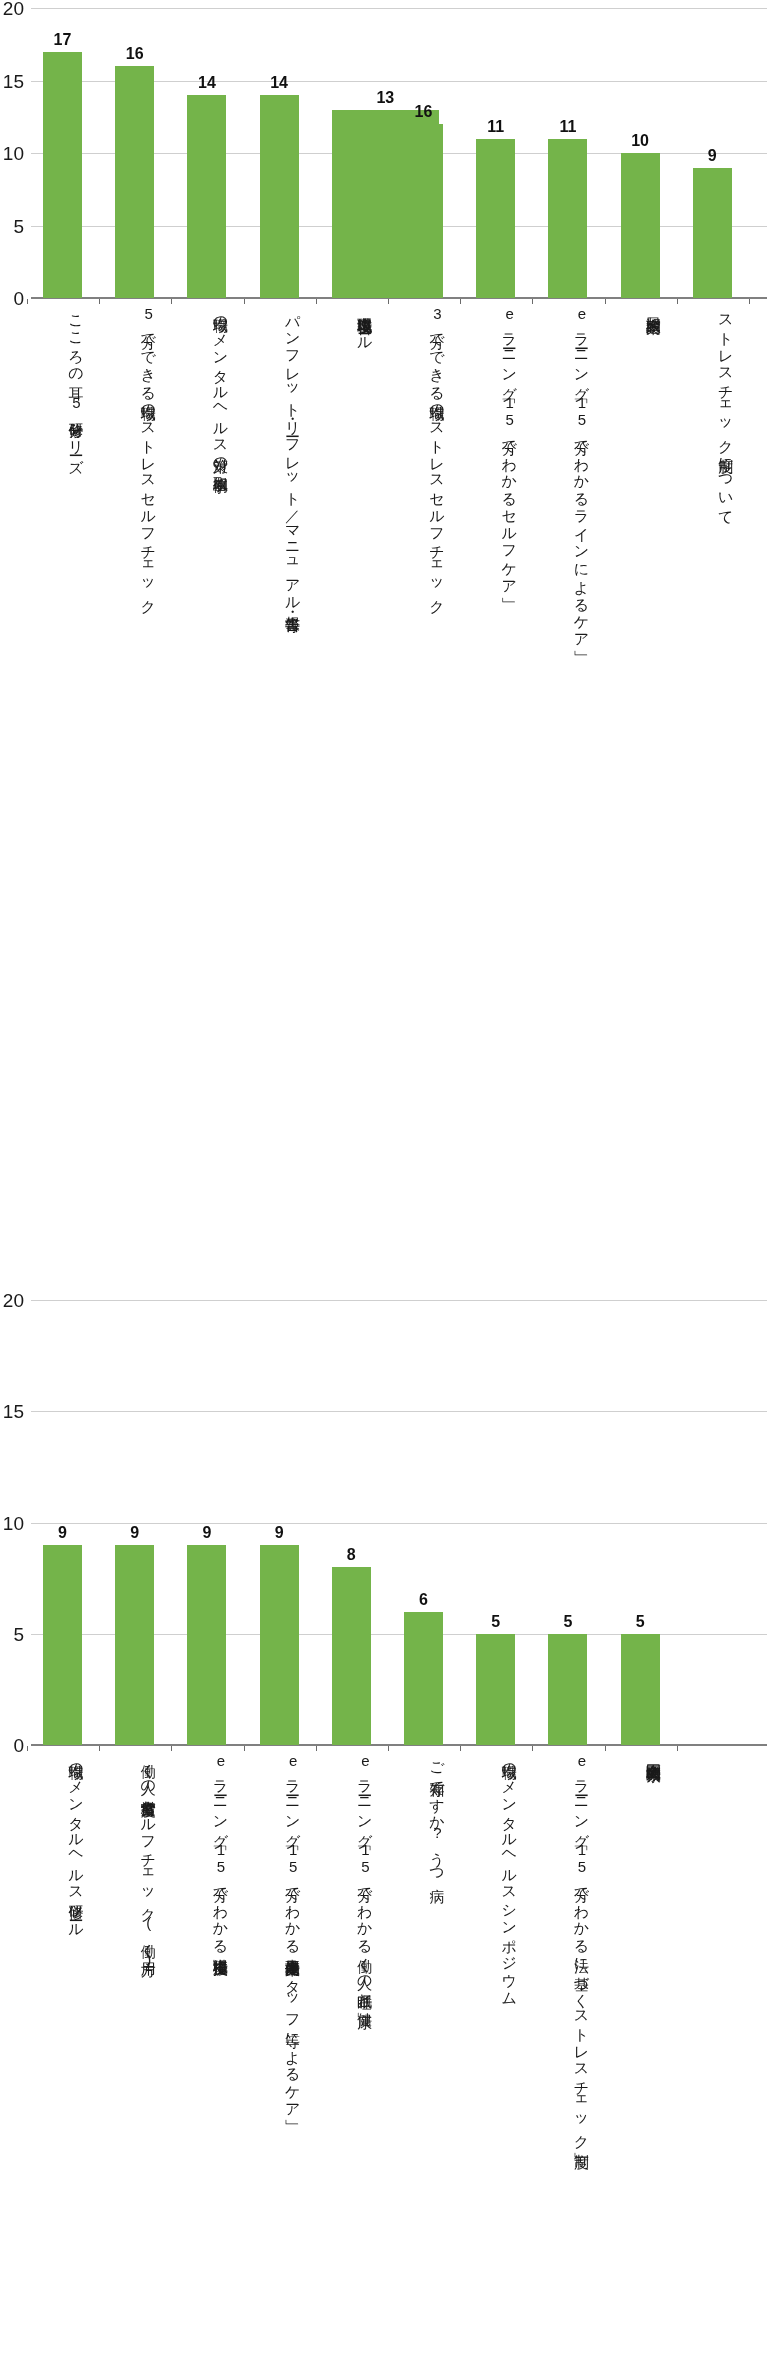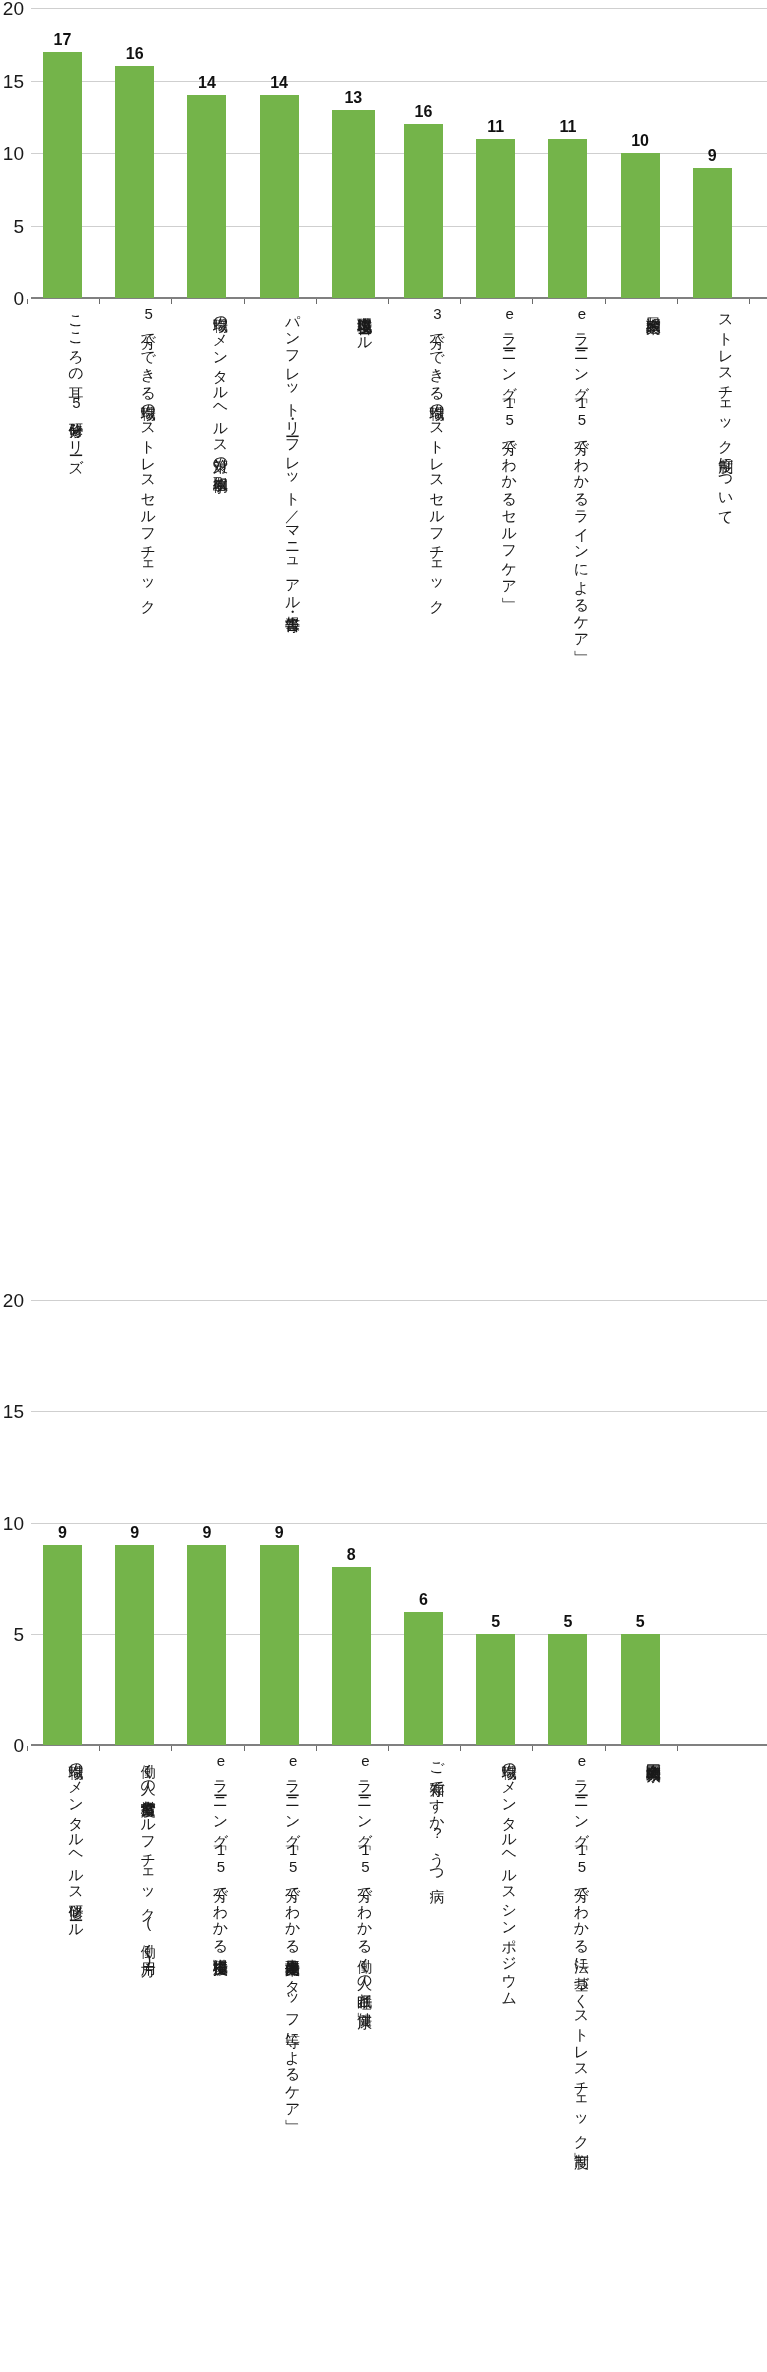--- a/index.html
+++ b/index.html
@@ -139,21 +139,21 @@
           <div class="bar-value" style="bottom: 236px;">16</div>
         </div>
         <div class="bar-wrap" style="left: 187.4px; width: 39px; height: 227px;">
           <div class="bar" style="height: 203px; background: rgb(116, 180, 74);"></div>
           <div class="bar-value" style="bottom: 207px;">14</div>
         </div>
         <div class="bar-wrap" style="left: 259.6px; width: 39px; height: 227px;">
           <div class="bar" style="height: 203px; background: rgb(116, 180, 74);"></div>
           <div class="bar-value" style="bottom: 207px;">14</div>
         </div>
-        <div class="bar-wrap" style="left: 331.8px; width: 43px; height: 212.5px;">
+        <div class="bar-wrap" style="left: 331.8px; width: 61px; height: 212.5px; padding-left: 46px;">
           <div class="bar" style="height: 188.5px; background: rgb(116, 180, 74);"></div>
           <div class="bar-value" style="bottom: 192.5px;">13</div>
         </div>
         <div class="bar-wrap" style="left: 404px; width: 39px; height: 198px;">
           <div class="bar" style="height: 174px; background: rgb(116, 180, 74);"></div>
           <div class="bar-value" style="bottom: 178px;">16</div>
         </div>
         <div class="bar-wrap" style="left: 476.2px; width: 39px; height: 183.5px;">
           <div class="bar" style="height: 159.5px; background: rgb(116, 180, 74);"></div>
           <div class="bar-value" style="bottom: 163.5px;">11</div>

